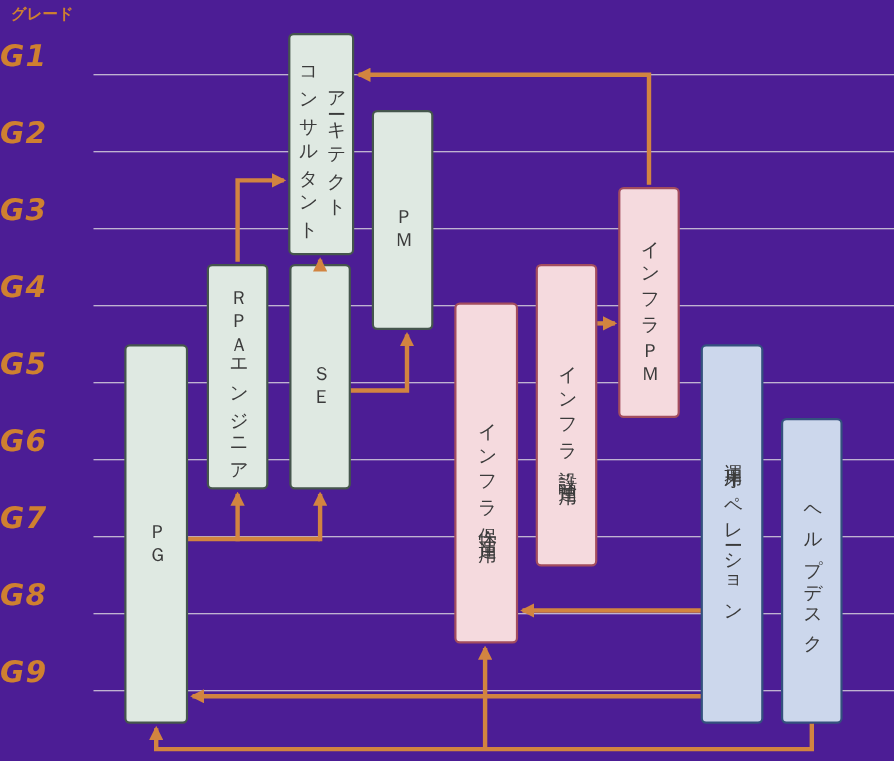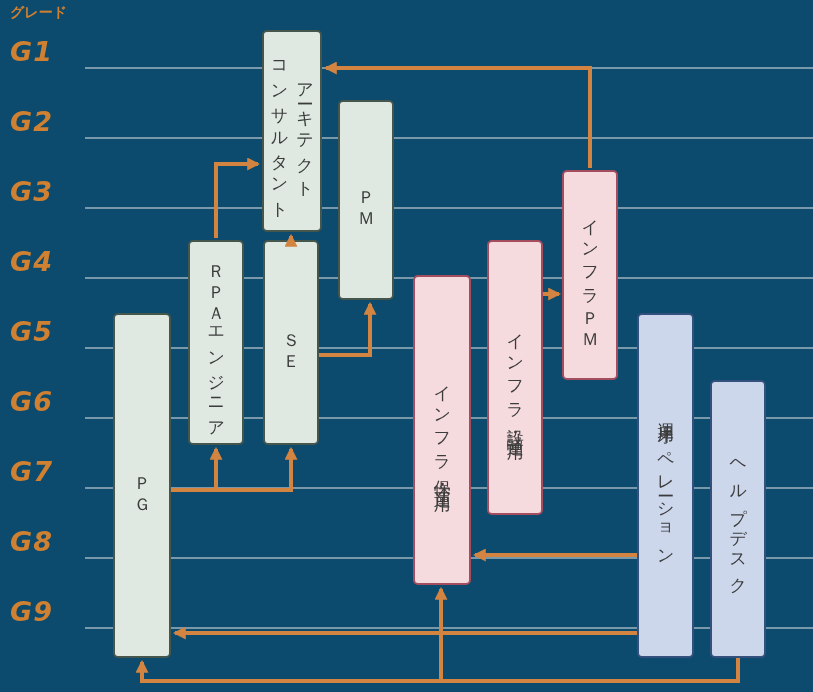--- a/index.html
+++ b/index.html
@@ -1,32 +1,32 @@
 <!DOCTYPE html>
 <html><head>
 <meta charset="utf-8">
 <title>Diagram</title>
 <style>
   html,body{margin:0;padding:0;background:#000;}
   .stage{
     position:relative;
     width:813px;height:692px;
-    background:#0c4a6e;
+    background:#4c1d95;
     overflow:hidden;
     font-family:"DejaVu Sans","Liberation Sans",sans-serif;
   }
   .layer{position:absolute;left:0;top:0;width:813px;height:692px;}
   .lines-layer{z-index:1;}
   .arrows-layer{z-index:3;pointer-events:none;}
   .axis-title{
     position:absolute;left:10px;top:4px;
     font-size:14px;font-weight:bold;color:#cf8030;z-index:2;
   }
   .grade{
-    position:absolute;left:10px;width:70px;
+    position:absolute;left:0;width:70px;
     font-size:27px;font-weight:bold;font-style:italic;
     letter-spacing:1px;color:#cf8030;z-index:2;
   }
   .box{
     position:absolute;box-sizing:border-box;border-radius:5px;
     display:flex;align-items:center;justify-content:center;
     writing-mode:vertical-rl;text-orientation:mixed;z-index:2;
   }
   .box .label{
     font-size:17px;color:#3b3b3b;letter-spacing:4px;line-height:1.5;

